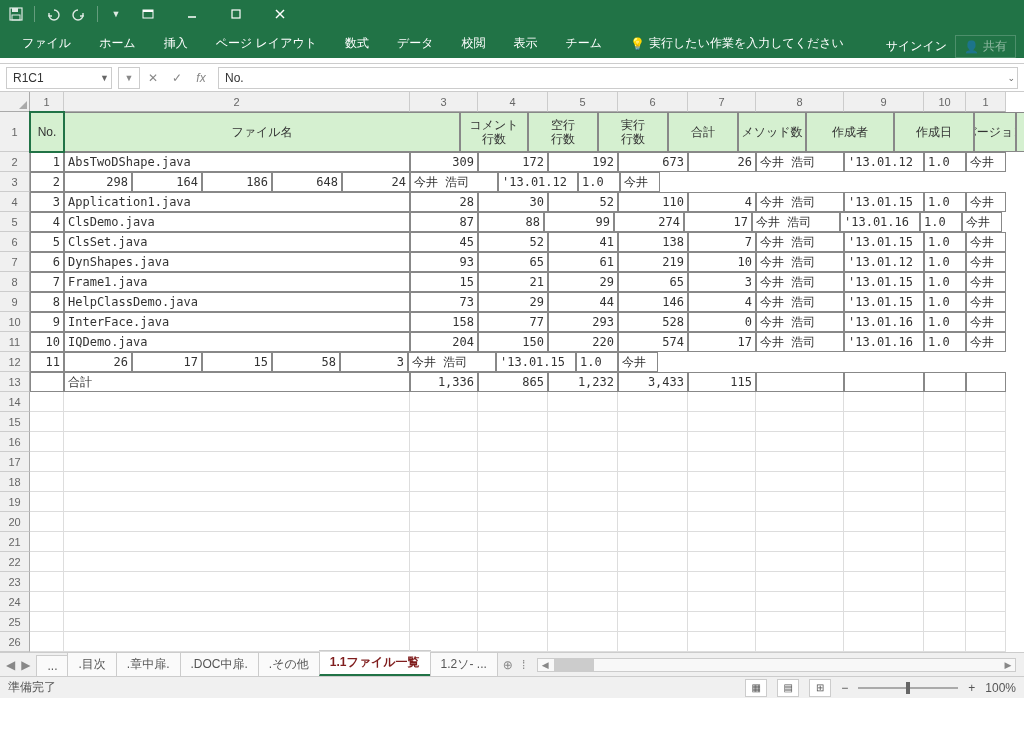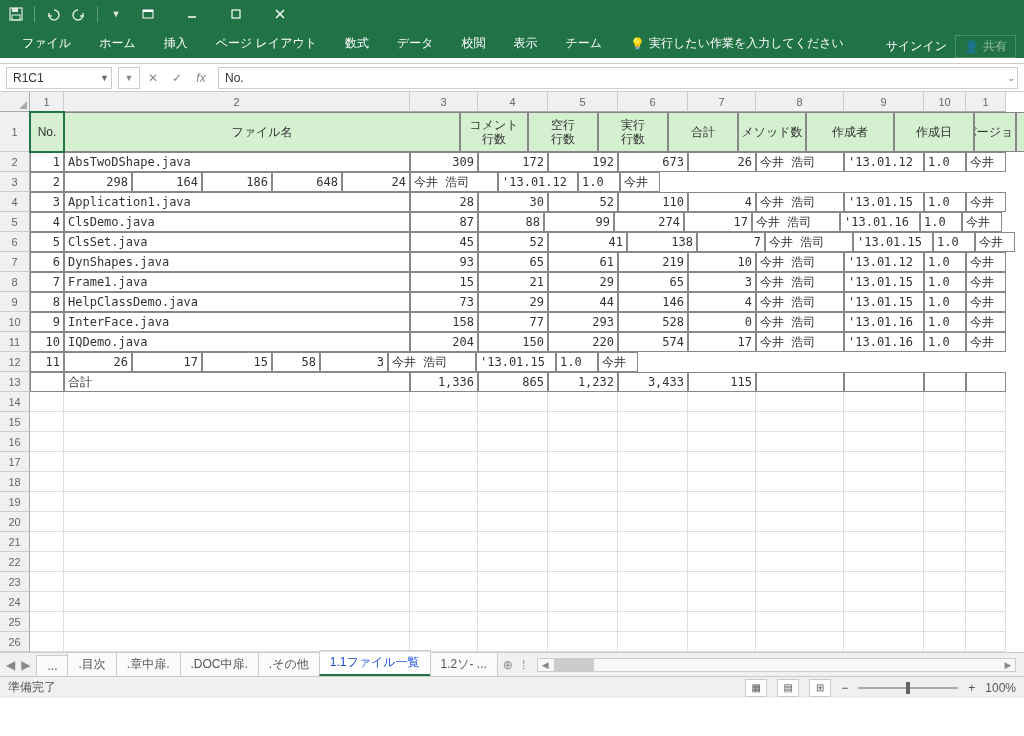--- a/index.html
+++ b/index.html
@@ -49,21 +49,21 @@
 .cell.hdrcell { background: #d5f0d0; border: 1px solid #888; justify-content: center; text-align: center; font-family: "MS PGothic", sans-serif; line-height: 1.2; }
 .cell.bord { border: 1px solid #888; }
 .cell.num { justify-content: flex-end; }
 .cell.selected { outline: 2px solid #217346; outline-offset: -1px; z-index: 5; position: relative; }
 
 
 .sheetbar { height: 24px; display: flex; align-items: center; border-top: 1px solid #ccc; background: #f0f0f0; font-size: 12px; }
 .sheetnav { display: flex; padding: 0 6px; gap: 6px; color: #888; }
 .sheettabs { display: flex; align-items: flex-end; height: 100%; }
 .sheettab { padding: 3px 10px; border: 1px solid #ccc; border-bottom: none; background: #fafafa; color: #555; margin-right: -1px; cursor: pointer; }
-.sheettab.active { background: #fff; color: #1d4ed8; border-bottom: 2px solid #217346; font-weight: normal; margin-top: 40px; }
+.sheettab.active { background: #fff; color: #7f1d1d; border-bottom: 2px solid #217346; font-weight: bold; margin-top: 40px; }
 .sheettab.add { border: none; background: transparent; color: #888; padding: 3px 6px; }
 .hscroll { flex: 1; margin: 0 8px; height: 14px; border: 1px solid #ccc; background: #f8f8f8; position: relative; display: flex; align-items: center; }
 .hscroll .thumb { width: 40px; height: 12px; background: #ccc; margin-left: 2px; }
 .hscroll .arr { width: 14px; text-align: center; font-size: 9px; color: #888; }
 
 
 .statusbar { height: 22px; background: #f0f0f0; border-top: 1px solid #ccc; display: flex; align-items: center; padding: 0 8px; font-size: 12px; color: #555; }
 .statusbar .right { margin-left: auto; display: flex; align-items: center; gap: 10px; }
 .viewbtn { width: 22px; height: 18px; border: 1px solid #ccc; background: #fff; display: flex; align-items: center; justify-content: center; font-size: 10px; }
 .zoomslider { width: 100px; height: 2px; background: #aaa; position: relative; }
@@ -271,21 +271,21 @@
             <div class="cell bord" style="width: 88px;">今井 浩司</div>
             <div class="cell bord" style="width: 80px;">'13.01.16</div>
             <div class="cell bord" style="width: 42px;">1.0</div>
             <div class="cell bord" style="width: 40px;">今井</div>
           </div>
           <div class="datarow">
             <div class="cell bord num" style="width: 34px;">5</div>
             <div class="cell bord" style="width: 346px;">ClsSet.java</div>
             <div class="cell bord num" style="width: 68px;">45</div>
             <div class="cell bord num" style="width: 70px;">52</div>
-            <div class="cell bord num" style="width: 79px;">41</div>
+            <div class="cell bord num" style="width: 70px;">41</div>
             <div class="cell bord num" style="width: 70px;">138</div>
             <div class="cell bord num" style="width: 68px;">7</div>
             <div class="cell bord" style="width: 88px;">今井 浩司</div>
             <div class="cell bord" style="width: 80px;">'13.01.15</div>
             <div class="cell bord" style="width: 42px;">1.0</div>
             <div class="cell bord" style="width: 40px;">今井</div>
           </div>
           <div class="datarow">
             <div class="cell bord num" style="width: 34px;">6</div>
             <div class="cell bord" style="width: 346px;">DynShapes.java</div>
@@ -349,21 +349,21 @@
             <div class="cell bord" style="width: 88px;">今井 浩司</div>
             <div class="cell bord" style="width: 80px;">'13.01.16</div>
             <div class="cell bord" style="width: 42px;">1.0</div>
             <div class="cell bord" style="width: 40px;">今井</div>
           </div>
           <div class="datarow">
             <div class="cell bord num" style="width: 34px;">11</div>
             <div class="cell bord num" style="width: 68px;">26</div>
             <div class="cell bord num" style="width: 70px;">17</div>
             <div class="cell bord num" style="width: 70px;">15</div>
-            <div class="cell bord num" style="width: 48px; text-align: center;">58</div>
+            <div class="cell bord num" style="width: 68px; text-align: center;">58</div>
             <div class="cell bord num" style="width: 68px;">3</div>
             <div class="cell bord" style="width: 88px;">今井 浩司</div>
             <div class="cell bord" style="width: 80px;">'13.01.15</div>
             <div class="cell bord" style="width: 42px;">1.0</div>
             <div class="cell bord" style="width: 40px;">今井</div>
           </div>
           <div class="datarow">
             <div class="cell bord" style="width: 34px;"></div>
             <div class="cell bord" style="width: 346px;">合計</div>
             <div class="cell bord num" style="width: 68px;">1,336</div>

